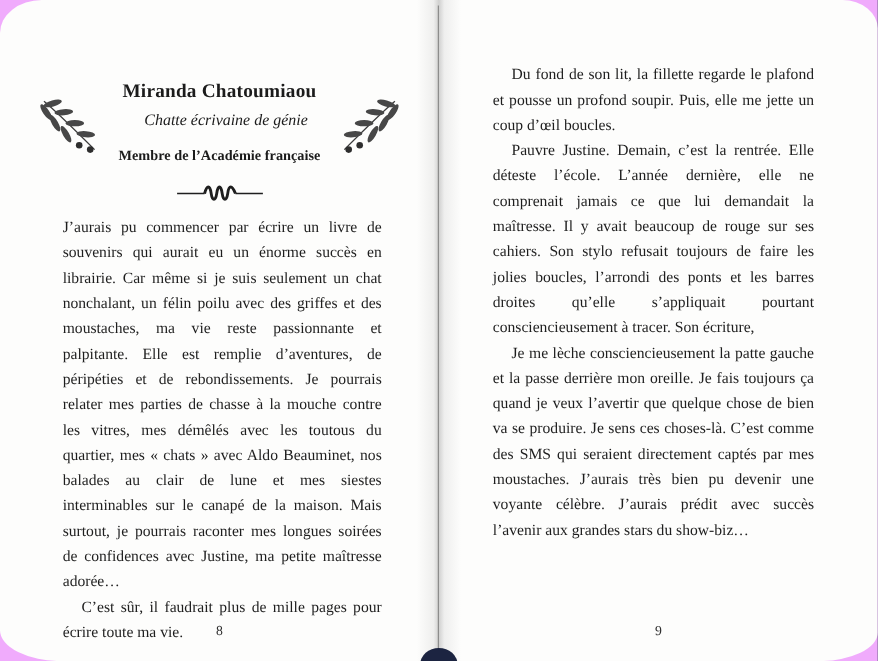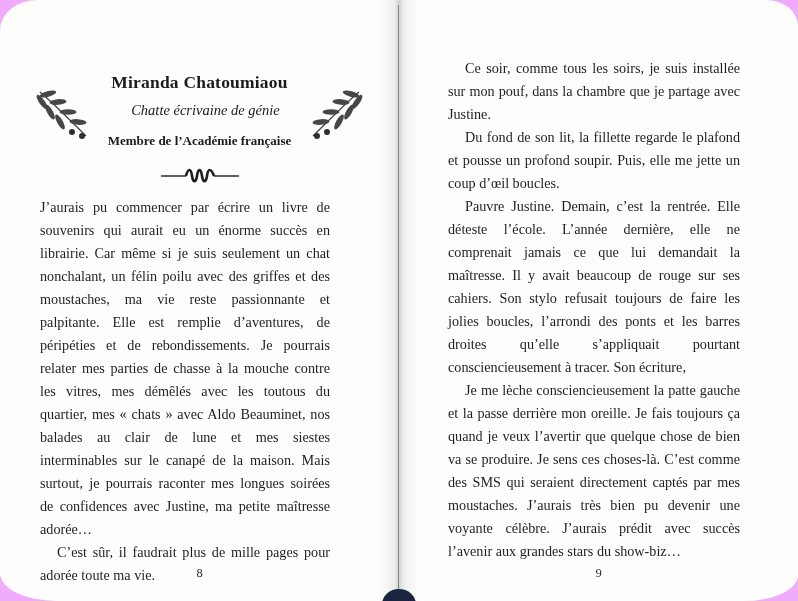--- a/index.html
+++ b/index.html
@@ -50,21 +50,21 @@
   .branch-right { left: 303px; transform: scaleX(-1); }
 
   .divider { position: absolute; top: 167px; left: 0; width: 399px; text-align: center; }
 
   .body {
     position: absolute;
     font-size: 14.2px; line-height: 23px;
     text-align: justify;
     color: #1e1e1e;
   }
-  .page-left  .body { left: 40px; top: 196px; width: 290px; }
+  .page-left  .body { left: 57px; top: 196px; width: 290px; }
   .page-right .body { left: 49px; top: 57px;  width: 292px; }
 
   .body p { margin: 0; text-indent: 17px; }
   .body p.opener { text-indent: 0; }
 
   .folio {
     position: absolute; top: 566px; left: 0; width: 399px;
     text-align: center; font-size: 12.5px; color: #2f2f2f;
   }
 </style>
@@ -115,29 +115,28 @@
     <div class="divider">
       <svg width="84" height="18" viewBox="0 0 84 18">
         <path d="M3 9 H28" stroke="#1f1f1f" stroke-width="1.4"></path>
         <path d="M56 9 H81" stroke="#1f1f1f" stroke-width="1.4"></path>
         <path d="M28 9 c 2 -8 5 -8 6 0 c 1 7 4 7 5 0 c 1 -8 4 -8 5 0 c 1 7 4 7 5 0 c 1 -8 4 -8 7 0" fill="none" stroke="#1f1f1f" stroke-width="2.6"></path>
       </svg>
     </div>
 
     <div class="body">
       <p class="opener">J’aurais pu commencer par écrire un livre de souvenirs qui aurait eu un énorme succès en librairie. Car même si je suis seulement un chat nonchalant, un félin poilu avec des griffes et des moustaches, ma vie reste passionnante et palpitante. Elle est remplie d’aventures, de péripéties et de rebondissements. Je pourrais relater mes parties de chasse à la mouche contre les vitres, mes démêlés avec les toutous du quartier, mes « chats » avec Aldo Beauminet, nos balades au clair de lune et mes siestes interminables sur le canapé de la maison. Mais surtout, je pourrais raconter mes longues soirées de confidences avec Justine, ma petite maîtresse adorée…</p>
-      <p>C’est sûr, il faudrait plus de mille pages pour adorée toute ma vie.</p>
+      <p>C’est sûr, il faudrait plus de mille pages pour écrire toute ma vie.</p>
     </div>
 
     <div class="folio">8</div>
   </div>
 
   <div class="page page-right">
     <div class="body">
-      <p>Ce soir, comme tous les soirs, je suis installée sur mon pouf, dans la chambre que je partage avec Justine.</p>
       <p>Du fond de son lit, la fillette regarde le plafond et pousse un profond soupir. Puis, elle me jette un coup d’œil boucles.</p>
       <p>Pauvre Justine. Demain, c’est la rentrée. Elle déteste l’école. L’année dernière, elle ne comprenait jamais ce que lui demandait la maîtresse. Il y avait beaucoup de rouge sur ses cahiers. Son stylo refusait toujours de faire les jolies boucles, l’arrondi des ponts et les barres droites qu’elle s’appliquait pourtant consciencieusement à tracer. Son écriture,</p>
       <p>Je me lèche consciencieusement la patte gauche et la passe derrière mon oreille. Je fais toujours ça quand je veux l’avertir que quelque chose de bien va se produire. Je sens ces choses-là. C’est comme des SMS qui seraient directement captés par mes moustaches. J’aurais très bien pu devenir une voyante célèbre. J’aurais prédit avec succès l’avenir aux grandes stars du show-biz…</p>
     </div>
     <div class="folio">9</div>
   </div>
 
   <div class="spine-shade"></div>
   <div class="spine-line"></div>
   <div class="notch"></div>

